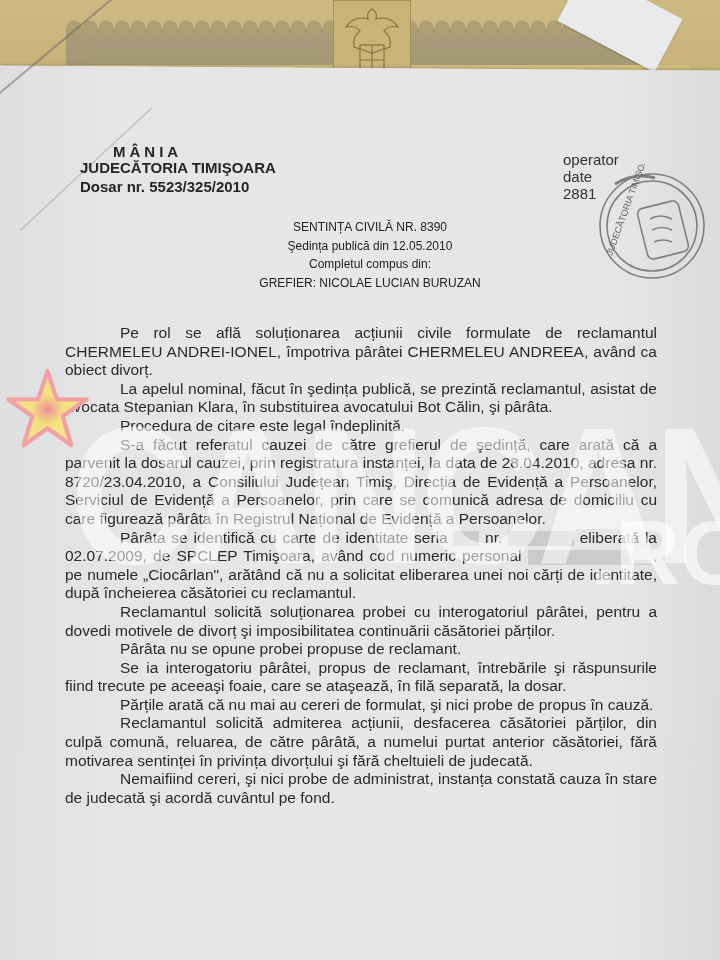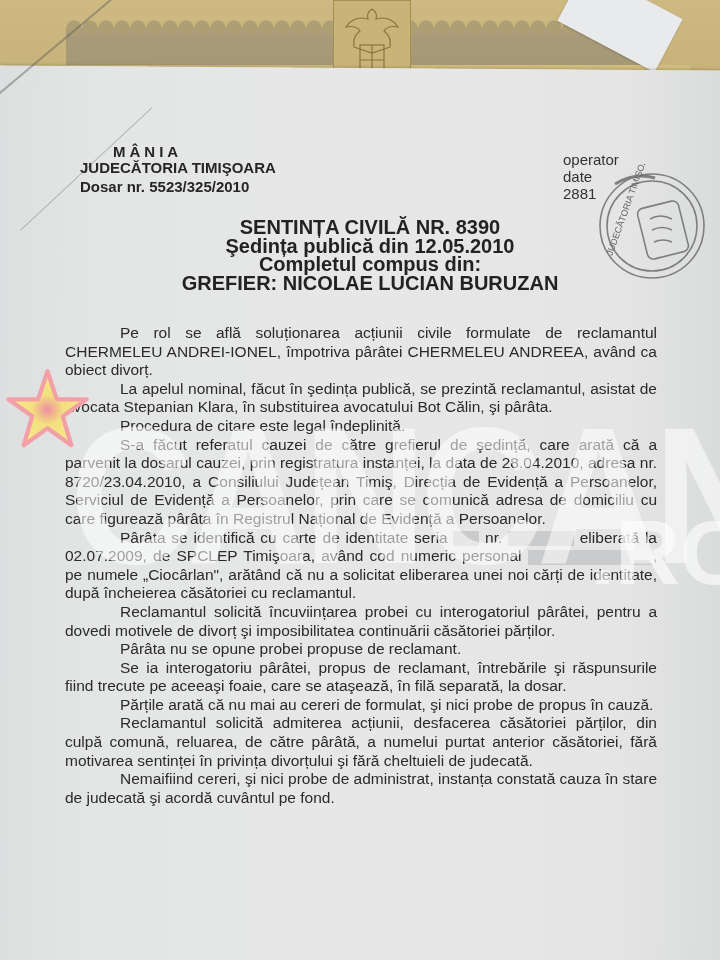--- a/index.html
+++ b/index.html
@@ -70,21 +70,21 @@
     }
     .hdr-operator {
       position: absolute; left: 563px; top: 139px; font-size: 15px; color: #333;
     }
     .stamp {
       position: absolute; left: 590px; top: 152px; width: 120px; height: 120px;
     }
 
     .title-block {
       position: absolute; left: 120px; top: 206px; width: 500px; text-align: center;
-      font-weight: bold; font-size: 20px; line-height: 18.5px; color: #222;
+      font-weight: normal; font-size: 12px; line-height: 18.5px; color: #222;
     }
 
     .body-text {
       position: absolute; left: 65px; top: 312px; width: 592px;
       font-size: 15.5px; line-height: 18.6px; color: #2a2a2a;
       text-align: justify;
     }
     .body-text p { margin: 0; text-indent: 55px; }
     .redact {
       display: inline-block; background: #c9cbcc; vertical-align: middle; height: 15px;
@@ -158,21 +158,21 @@
     <p>Procedura de citare este legal îndeplinită.</p>
     <p>S-a făcut referatul cauzei de către grefierul de şedință, care arată că a parvenit la dosarul cauzei, prin registratura instanței, la data de 28.04.2010, adresa nr. 8720/23.04.2010, a Consiliului Județean Timiş, Direcția de Evidență a Persoanelor, Serviciul de Evidență a Persoanelor, prin care se comunică adresa de domiciliu cu care figurează  pârâta în Registrul Național de Evidență a Persoanelor.</p>
     <p>
       <span>Pârâta se identifică cu carte de identitate seria</span>
       <span class="redact" style="width:26px"></span>
       <span>nr.</span>
       <span class="redact" style="width:66px"></span>
       <span>eliberată la 02.07.2009, de SPCLEP Timişoara, având cod numeric personal</span>
       <span class="redact" style="width:125px"></span><span>, pe numele „Ciocârlan", arătând că nu a solicitat eliberarea unei noi cărți de identitate, după încheierea căsătoriei cu reclamantul.</span>
     </p>
-    <p>Reclamantul solicită încuviințarea probei cu interogatoriul pârâtei, pentru a dovedi motivele de divorț şi imposibilitatea continuării căsătoriei părților.</p>
+    <p>Reclamantul solicită soluționarea probei cu interogatoriul pârâtei, pentru a dovedi motivele de divorț şi imposibilitatea continuării căsătoriei părților.</p>
     <p>Pârâta nu se opune probei propuse de reclamant.</p>
     <p>Se ia interogatoriu pârâtei, propus de reclamant, întrebările şi răspunsurile fiind trecute pe aceeaşi foaie, care se ataşează, în filă separată, la dosar.</p>
     <p>Părțile arată că nu mai au cereri de formulat, şi nici probe de propus în cauză.</p>
     <p>Reclamantul solicită admiterea acțiunii, desfacerea căsătoriei părților, din culpă comună, reluarea, de către pârâtă, a numelui purtat anterior căsătoriei, fără motivarea sentinței în privința divorțului şi fără cheltuieli de judecată.</p>
     <p>Nemaifiind cereri, şi nici probe de administrat, instanța constată cauza în stare de judecată şi acordă cuvântul pe fond.</p>
   </div>
 
   <div class="watermark">CANCAN</div>
   <div class="watermark-ro">.RO</div>
 

